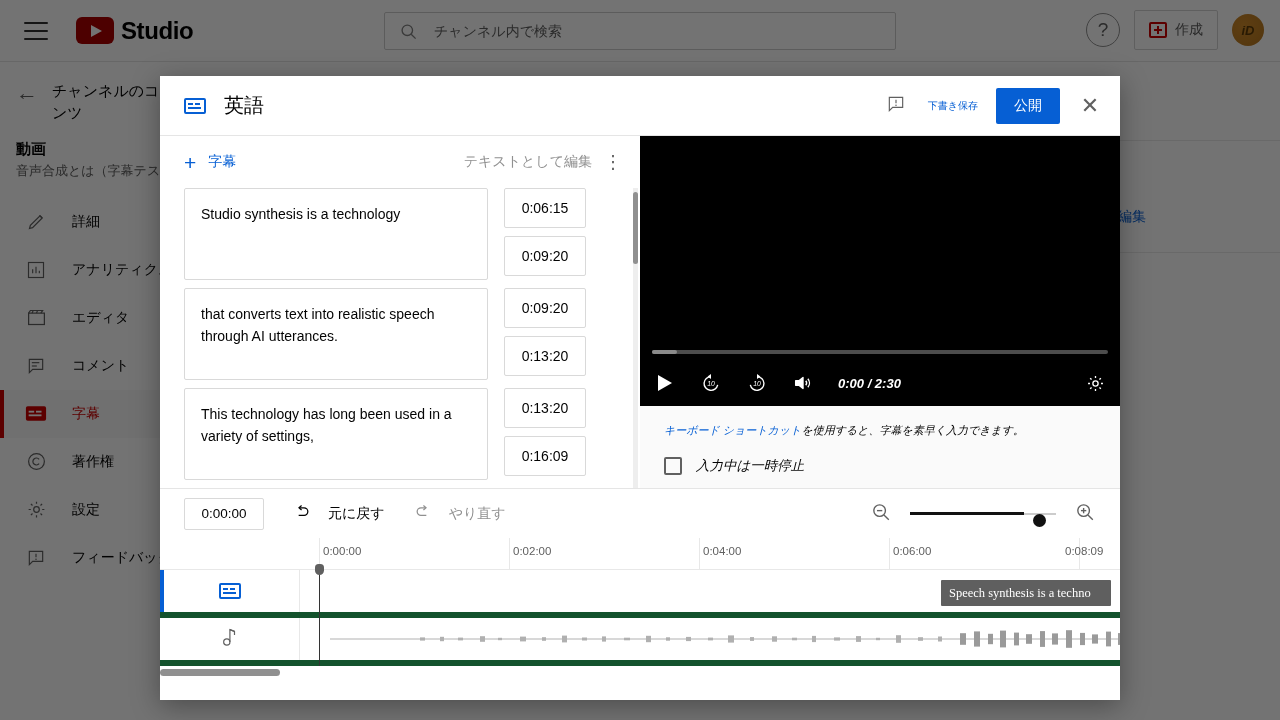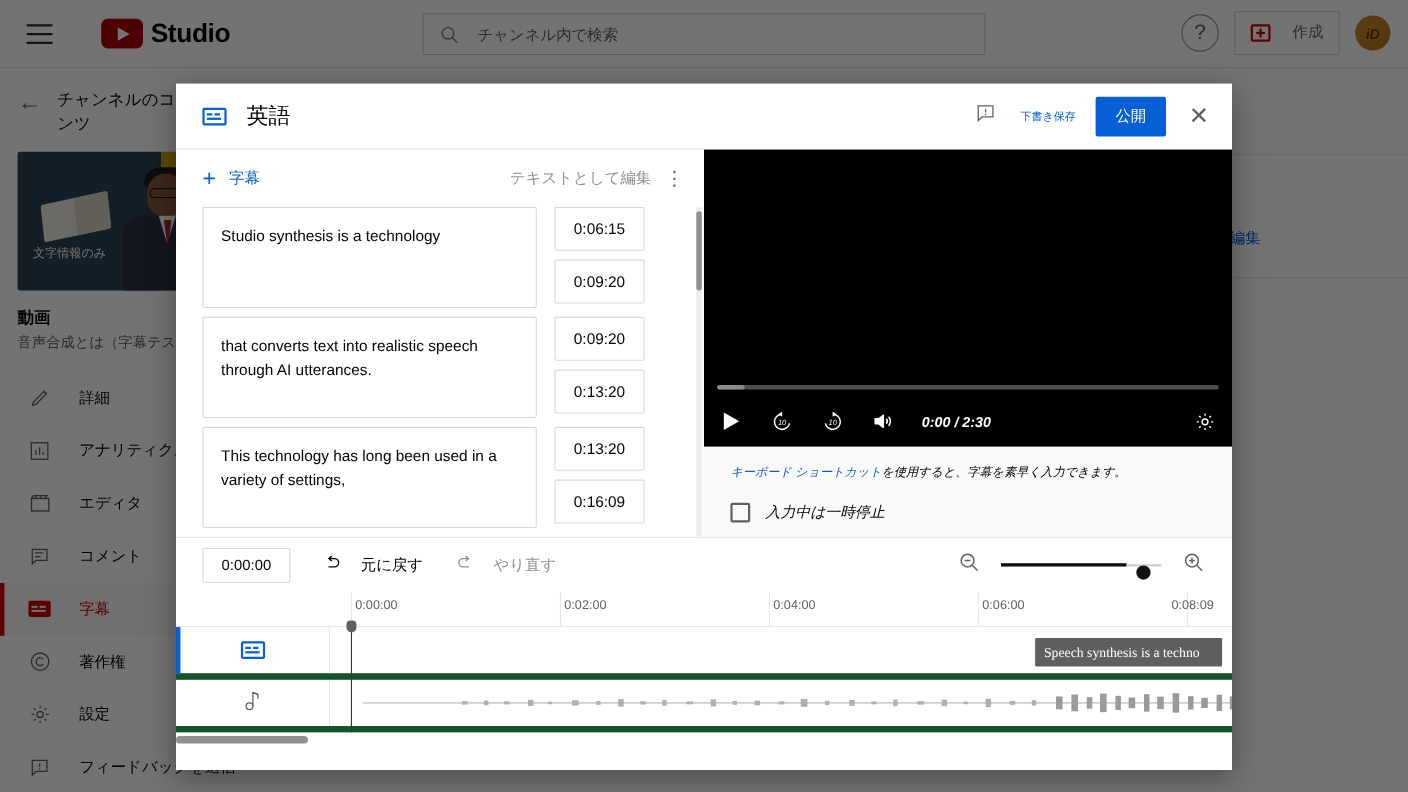--- a/index.html
+++ b/index.html
@@ -14,21 +14,21 @@
   .bg-app { position: absolute; inset: 0; background: #fff; }
 
   .topbar {
     position: absolute; top: 0; left: 0; width: 1280px; height: 62px;
     background: #fff; display: flex; align-items: center;
     border-bottom: 1px solid #e5e5e5;
   }
   .hamburger { width: 24px; height: 18px; margin-left: 24px; display: flex;
     flex-direction: column; justify-content: space-between; cursor: pointer; }
   .hamburger span { display: block; height: 2px; background: #303030; border-radius: 1px; }
-  .yt-logo { display: flex; align-items: center; margin-left: 44px; gap: 7px; }
+  .yt-logo { display: flex; align-items: center; margin-left: 28px; gap: 7px; }
   .yt-play {
     width: 38px; height: 27px; background: #aa0000; border-radius: 6px;
     display: flex; align-items: center; justify-content: center;
   }
   .yt-play i {
     width: 0; height: 0; border-left: 11px solid #fff;
     border-top: 6.5px solid transparent; border-bottom: 6.5px solid transparent;
     margin-left: 3px;
   }
   .studio-word { font-size: 24px; font-weight: bold; color: #000; letter-spacing: -.4px; }
@@ -47,21 +47,21 @@
 
   .topbar-right { position: absolute; right: 16px; top: 10px; display: flex;
     align-items: center; gap: 14px; }
   .help-btn {
     width: 34px; height: 34px; border-radius: 50%; display: flex;
     align-items: center; justify-content: center; color: #606060; font-size: 19px;
     border: 1.6px solid #909090;
   }
   .create-btn {
     height: 40px; border: 1px solid #d3d3d3; border-radius: 2px; display: flex;
-    align-items: center; gap: 20px; padding: 5px 14px; color: #606060; font-size: 14px;
+    align-items: center; gap: 8px; padding: 5px 14px; color: #606060; font-size: 14px;
   }
   .create-ico {
     width: 18px; height: 16px; border: 2px solid #c00; border-radius: 2px;
     position: relative;
   }
   .create-ico:before, .create-ico:after {
     content: ""; position: absolute; background: #c00;
   }
   .create-ico:before { width: 8px; height: 2px; left: 3px; top: 5px; }
   .create-ico:after  { height: 8px; width: 2px; left: 6px; top: 2px; }
@@ -326,30 +326,20 @@
         <div class="avatar">iD</div>
       </div>
     </div>
 
     <div class="side">
       <div class="side-head">
         <div class="back-arrow">←</div>
         <div class="side-head-title">チャンネルのコンテンツ</div>
       </div>
 
-      <div class="thumb">
-        <div class="book"></div>
-        <div class="person-body"></div>
-        <div class="person-shirt"></div>
-        <div class="person-tie"></div>
-        <div class="person-hair"></div>
-        <div class="person-head"></div>
-        <div class="glasses"></div>
-        <div class="thumb-cap">文字情報のみ</div>
-      </div>
 
       <div class="side-vid-label">動画</div>
       <div class="side-vid-name">音声合成とは（字幕テス</div>
 
       <div class="nav">
         <div class="nav-item">
           <span class="nav-ico">
             <svg width="21" height="21" viewBox="0 0 24 24" fill="none" stroke="currentColor" stroke-width="1.4">
               <path d="M4 20l3.5-1 11-11-2.5-2.5-11 11z"></path>
                 <path d="M15.5 5l3 3"></path>

